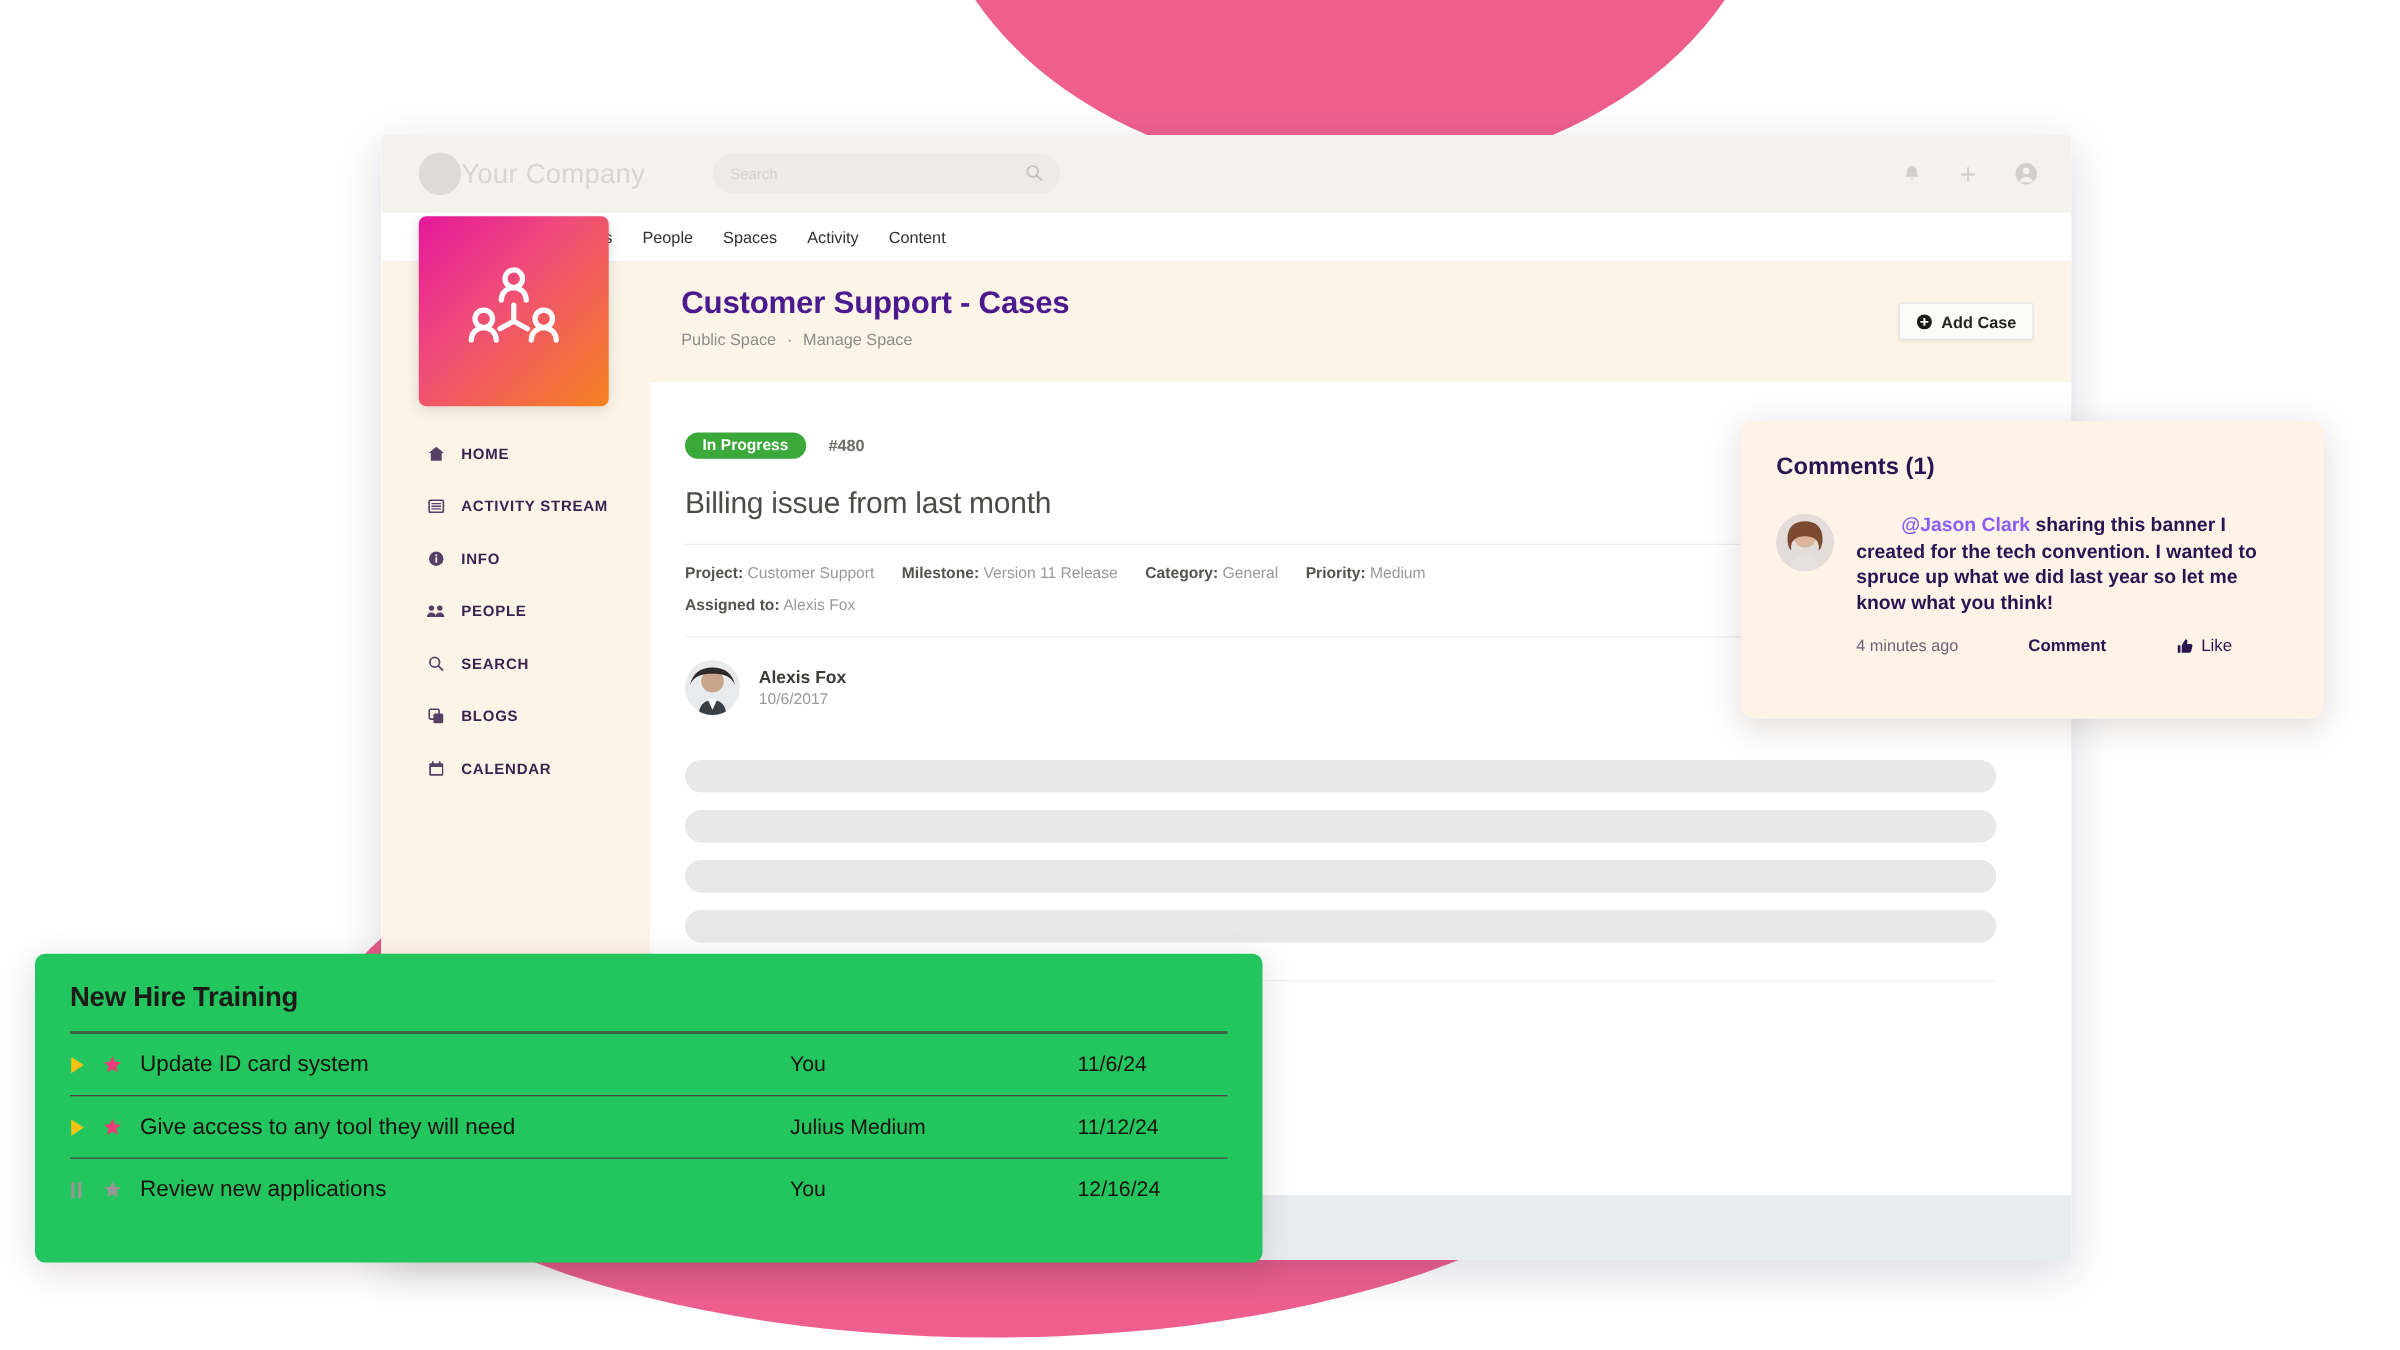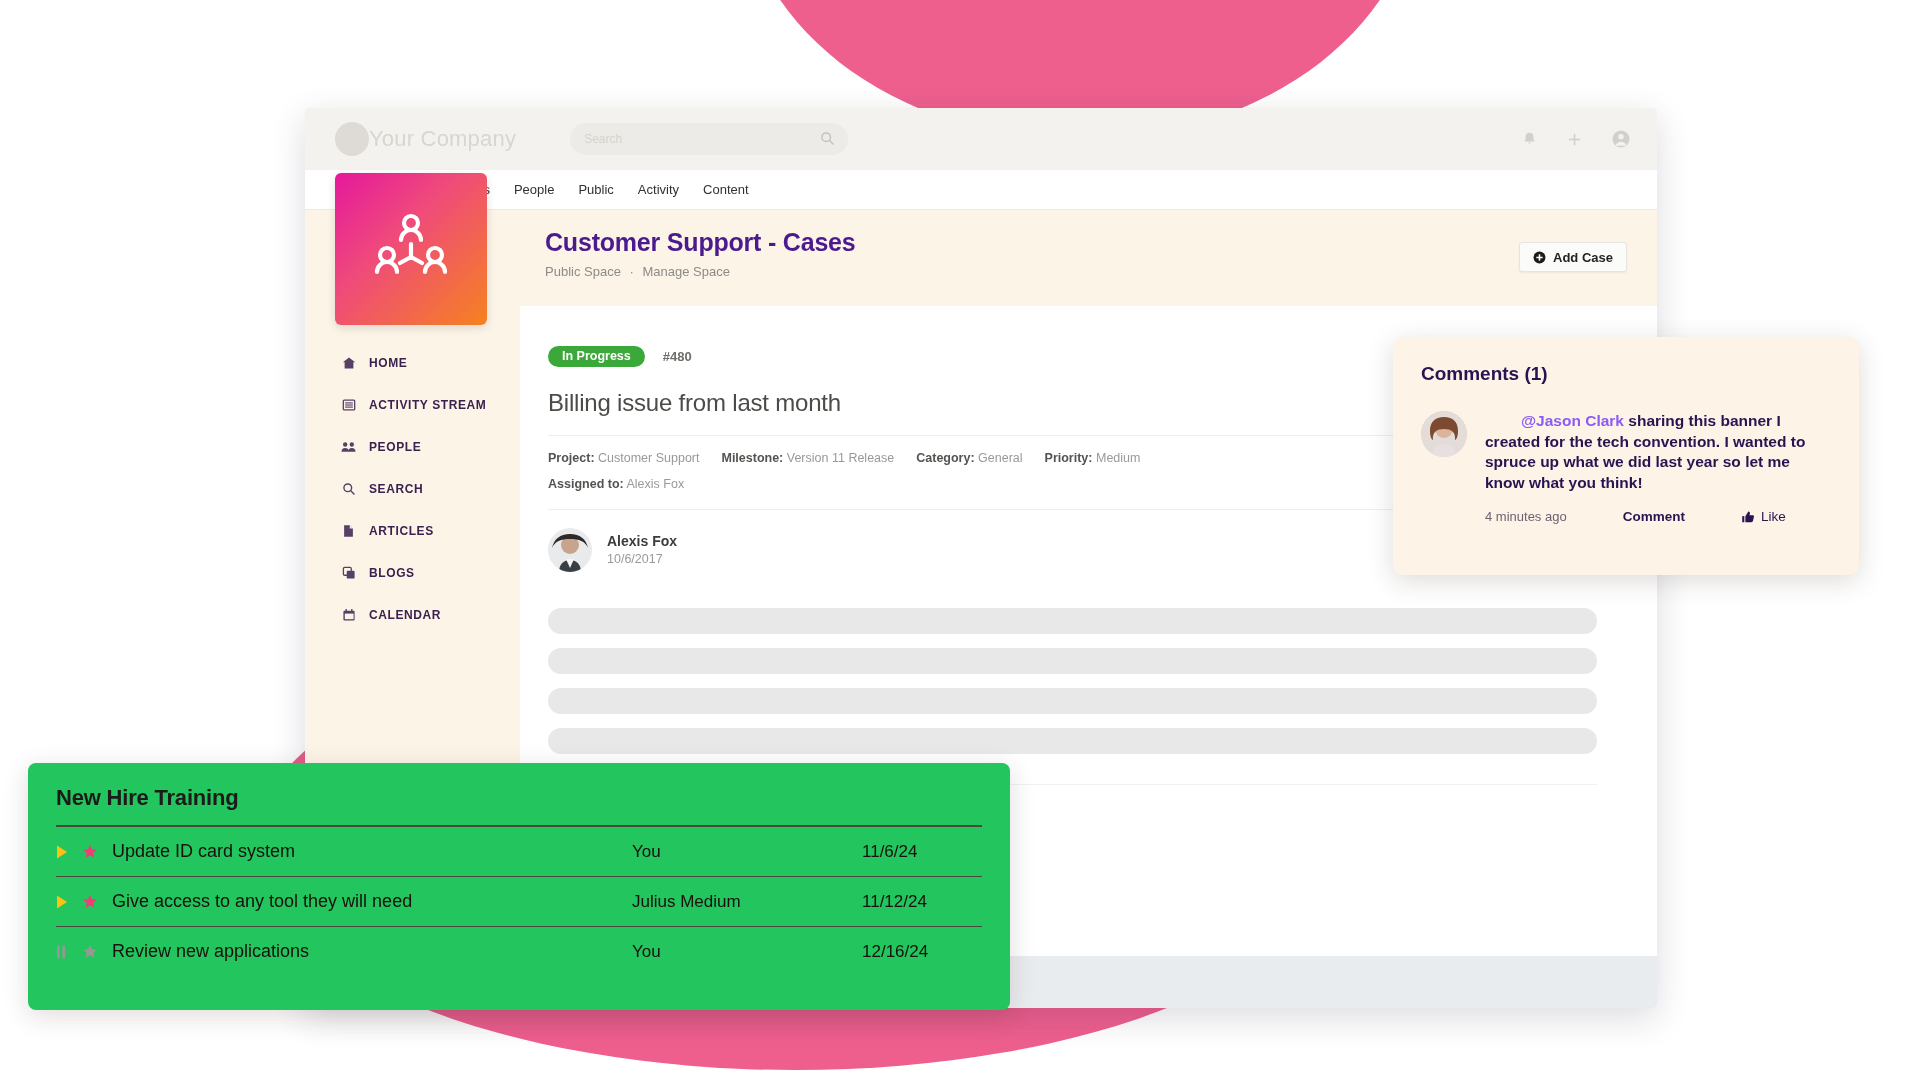--- a/index.html
+++ b/index.html
@@ -227,21 +227,21 @@
           <path d="M4.9 18.4a6.4 6.4 0 0 1 12.2 0z" fill="#f4f2ef"></path>
         </svg>
       </div>
     </div>
 
     <div id="navbar">
       <span class="nav-item">Home</span>
       <span class="nav-item">News</span>
       <span class="nav-item">Events</span>
       <span class="nav-item">People</span>
-      <span class="nav-item">Public</span>
+      <span class="nav-item">Spaces</span>
       <span class="nav-item">Activity</span>
       <span class="nav-item">Content</span>
     </div>
 
     <div id="banner">
       <div id="space-title">Customer Support - Cases</div>
       <div id="space-sub">
         <span>Public Space</span>
         <span class="dot">·</span>
         <span>Manage Space</span>
@@ -289,20 +289,30 @@
               <svg width="14" height="14" viewBox="0 0 16 16">
                   <rect x="1.5" y="2.5" width="13" height="11" rx="1" fill="none" stroke="#3b2150" stroke-width="1.5"></rect>
                   <line x1="3.6" y1="5.6" x2="12.4" y2="5.6" stroke="#3b2150" stroke-width="1.3"></line>
                   <line x1="3.6" y1="8" x2="12.4" y2="8" stroke="#3b2150" stroke-width="1.3"></line>
                   <line x1="3.6" y1="10.4" x2="12.4" y2="10.4" stroke="#3b2150" stroke-width="1.3"></line>
                 </svg>
             </span>
             <span>ACTIVITY STREAM</span>
           </div>
 
+          <div class="side-item">
+            <span class="side-ico">
+              <svg width="14" height="14" viewBox="0 0 16 16">
+                  <circle cx="8" cy="8" r="6.6" fill="#3b2150"></circle>
+                  <rect x="7.2" y="6.6" width="1.6" height="5" fill="#fdf4e8"></rect>
+                  <rect x="7.2" y="4" width="1.6" height="1.8" fill="#fdf4e8"></rect>
+                </svg>
+            </span>
+            <span>INFO</span>
+          </div>
 
           <div class="side-item">
             <span class="side-ico">
               <svg width="15" height="14" viewBox="0 0 18 16">
                   <circle cx="5" cy="5" r="2.6" fill="#3b2150"></circle>
                   <circle cx="13" cy="5" r="2.6" fill="#3b2150"></circle>
                   <path d="M.6 13.6a4.4 4.4 0 0 1 8.8 0z" fill="#3b2150"></path>
                   <path d="M8.6 13.6a4.4 4.4 0 0 1 8.8 0z" fill="#3b2150"></path>
                 </svg>
             </span>
@@ -312,29 +322,20 @@
           <div class="side-item">
             <span class="side-ico">
               <svg width="14" height="14" viewBox="0 0 16 16">
                   <circle cx="6.6" cy="6.6" r="4.4" fill="none" stroke="#3b2150" stroke-width="1.6"></circle>
                   <line x1="10" y1="10" x2="14.2" y2="14.2" stroke="#3b2150" stroke-width="1.6"></line>
                 </svg>
             </span>
             <span>SEARCH</span>
           </div>
 
-          <div class="side-item">
-            <span class="side-ico">
-              <svg width="13" height="14" viewBox="0 0 14 16">
-                  <path d="M2 1.4h6.4L12 5v9.6H2z" fill="#3b2150"></path>
-                  <path d="M8.4 1.4 12 5H8.4z" fill="#fdf4e8"></path>
-                </svg>
-            </span>
-            <span>ARTICLES</span>
-          </div>
 
           <div class="side-item">
             <span class="side-ico">
               <svg width="14" height="14" viewBox="0 0 16 16">
                   <rect x="1.6" y="1.6" width="9" height="9" rx="1.4" fill="none" stroke="#3b2150" stroke-width="1.5"></rect>
                   <rect x="5.4" y="5.4" width="9" height="9" rx="1.4" fill="#3b2150"></rect>
                 </svg>
             </span>
             <span>BLOGS</span>
           </div>

